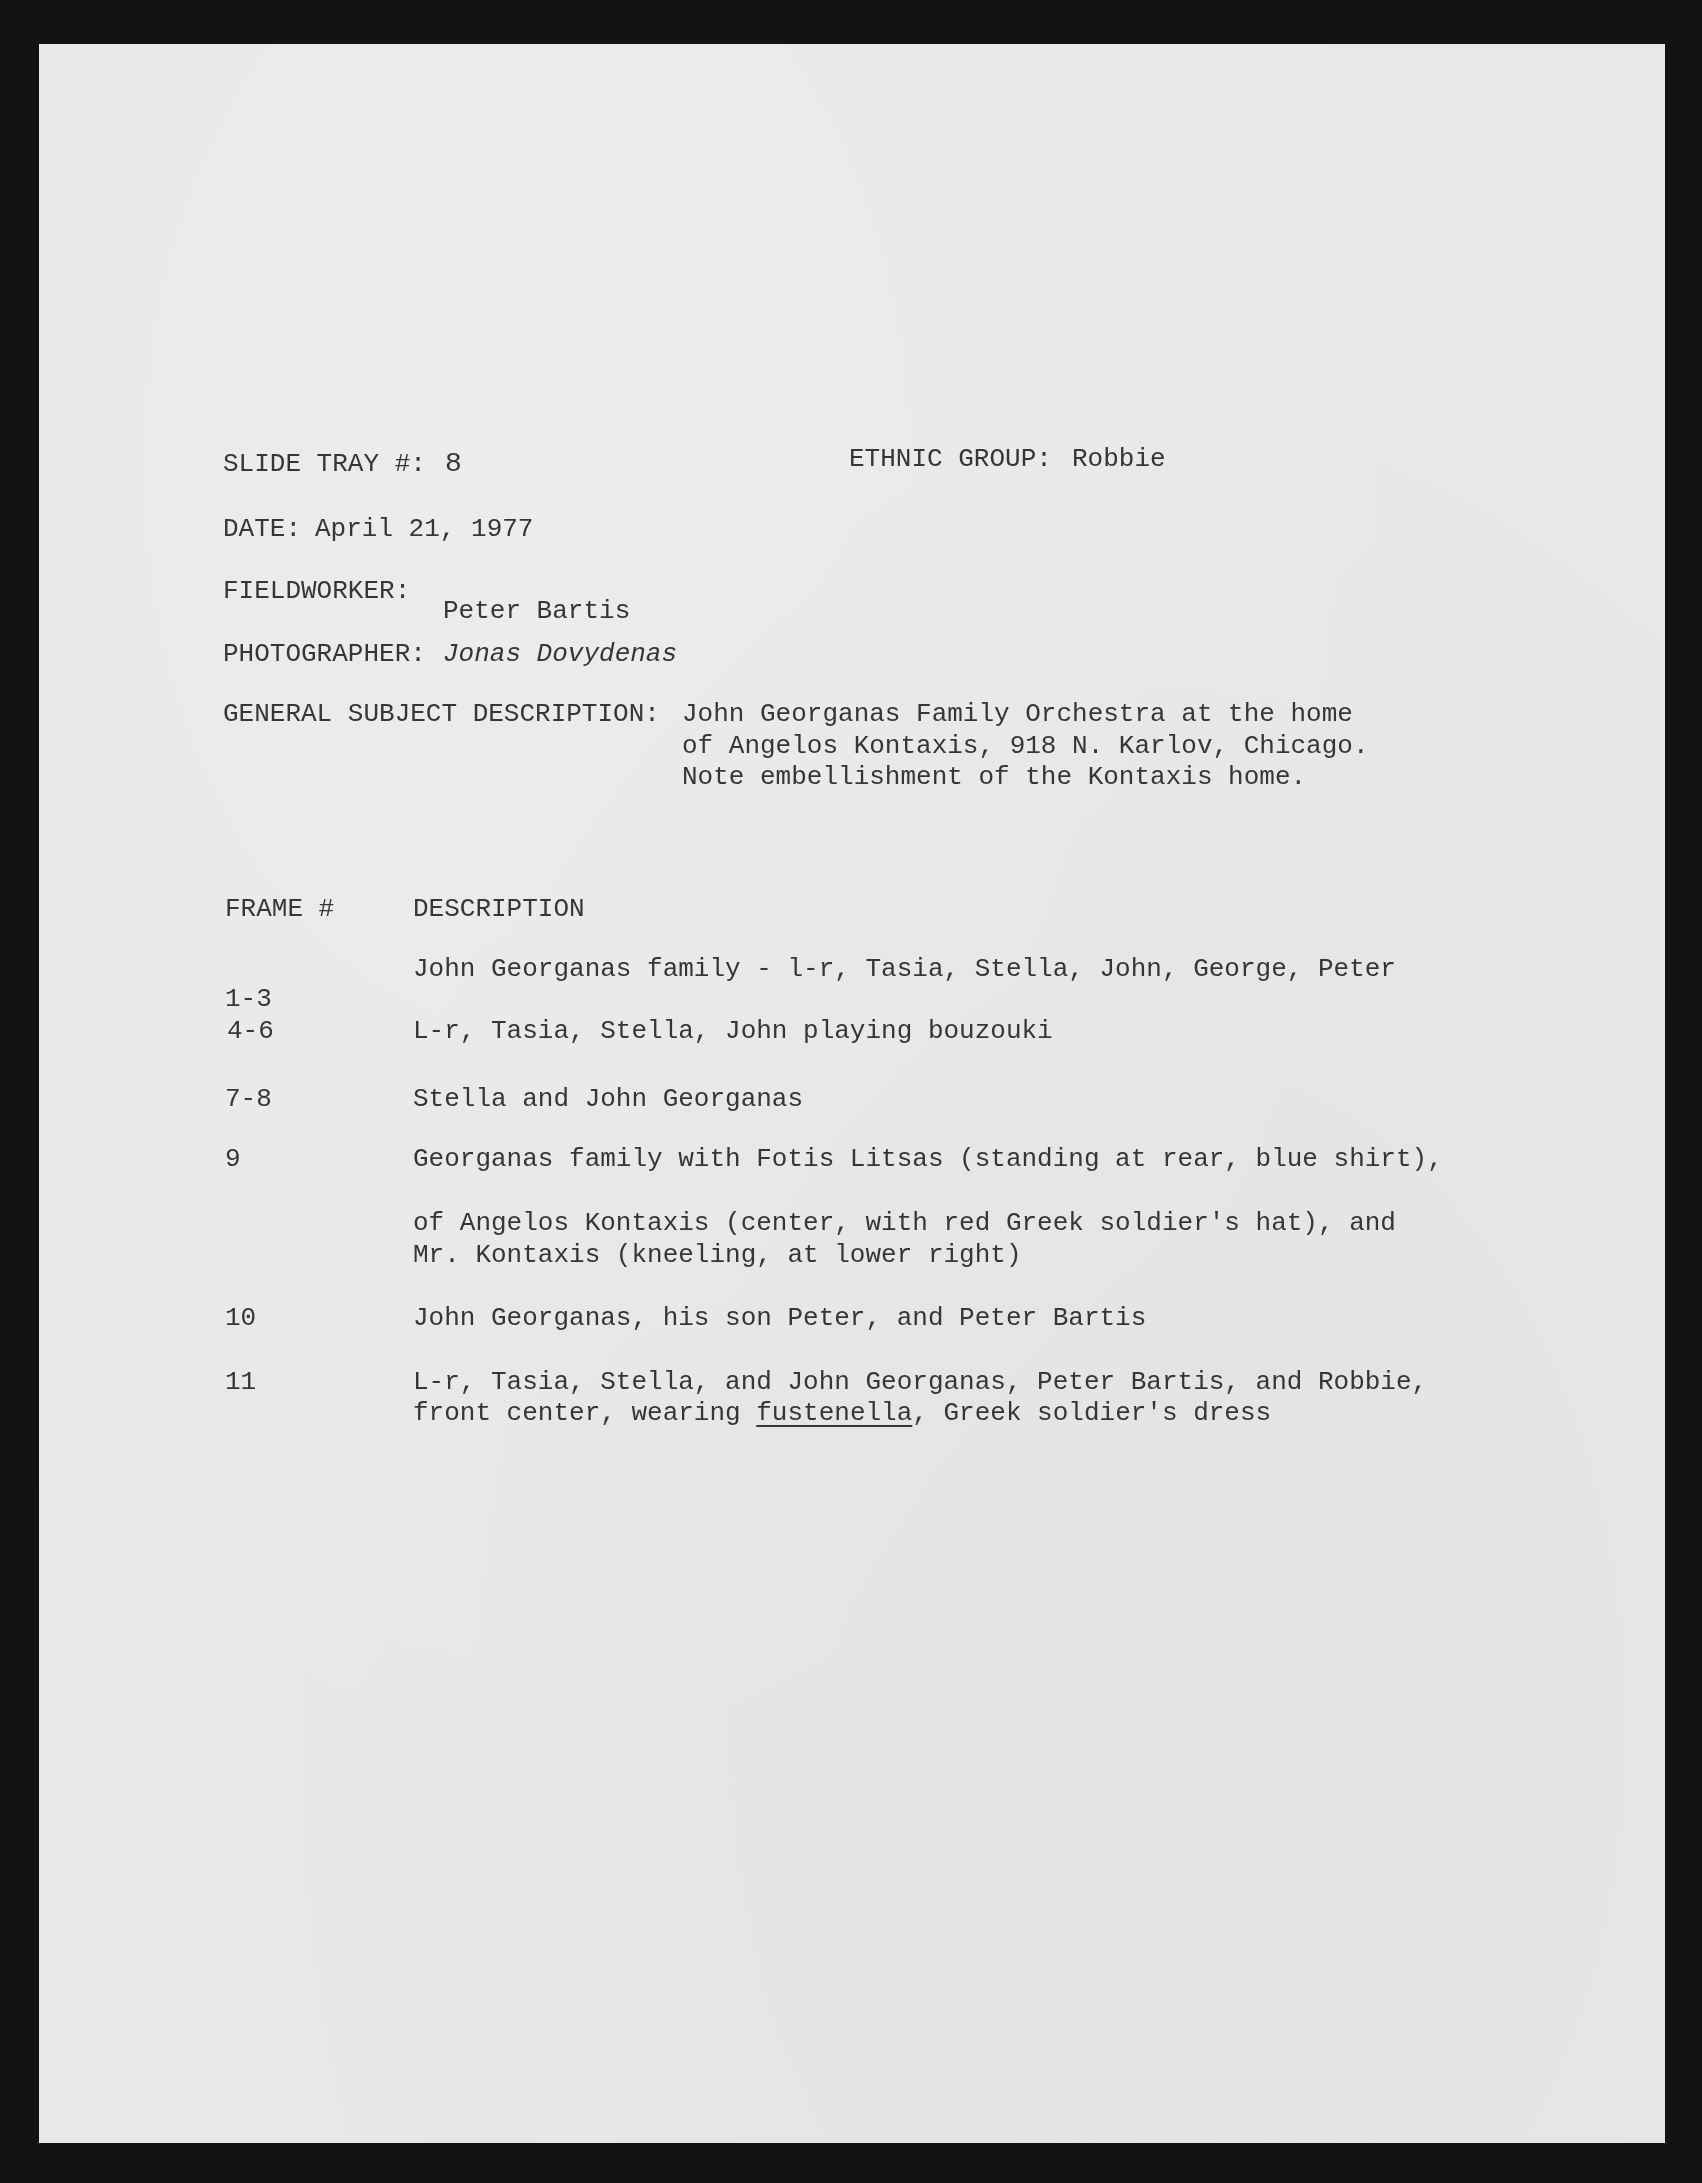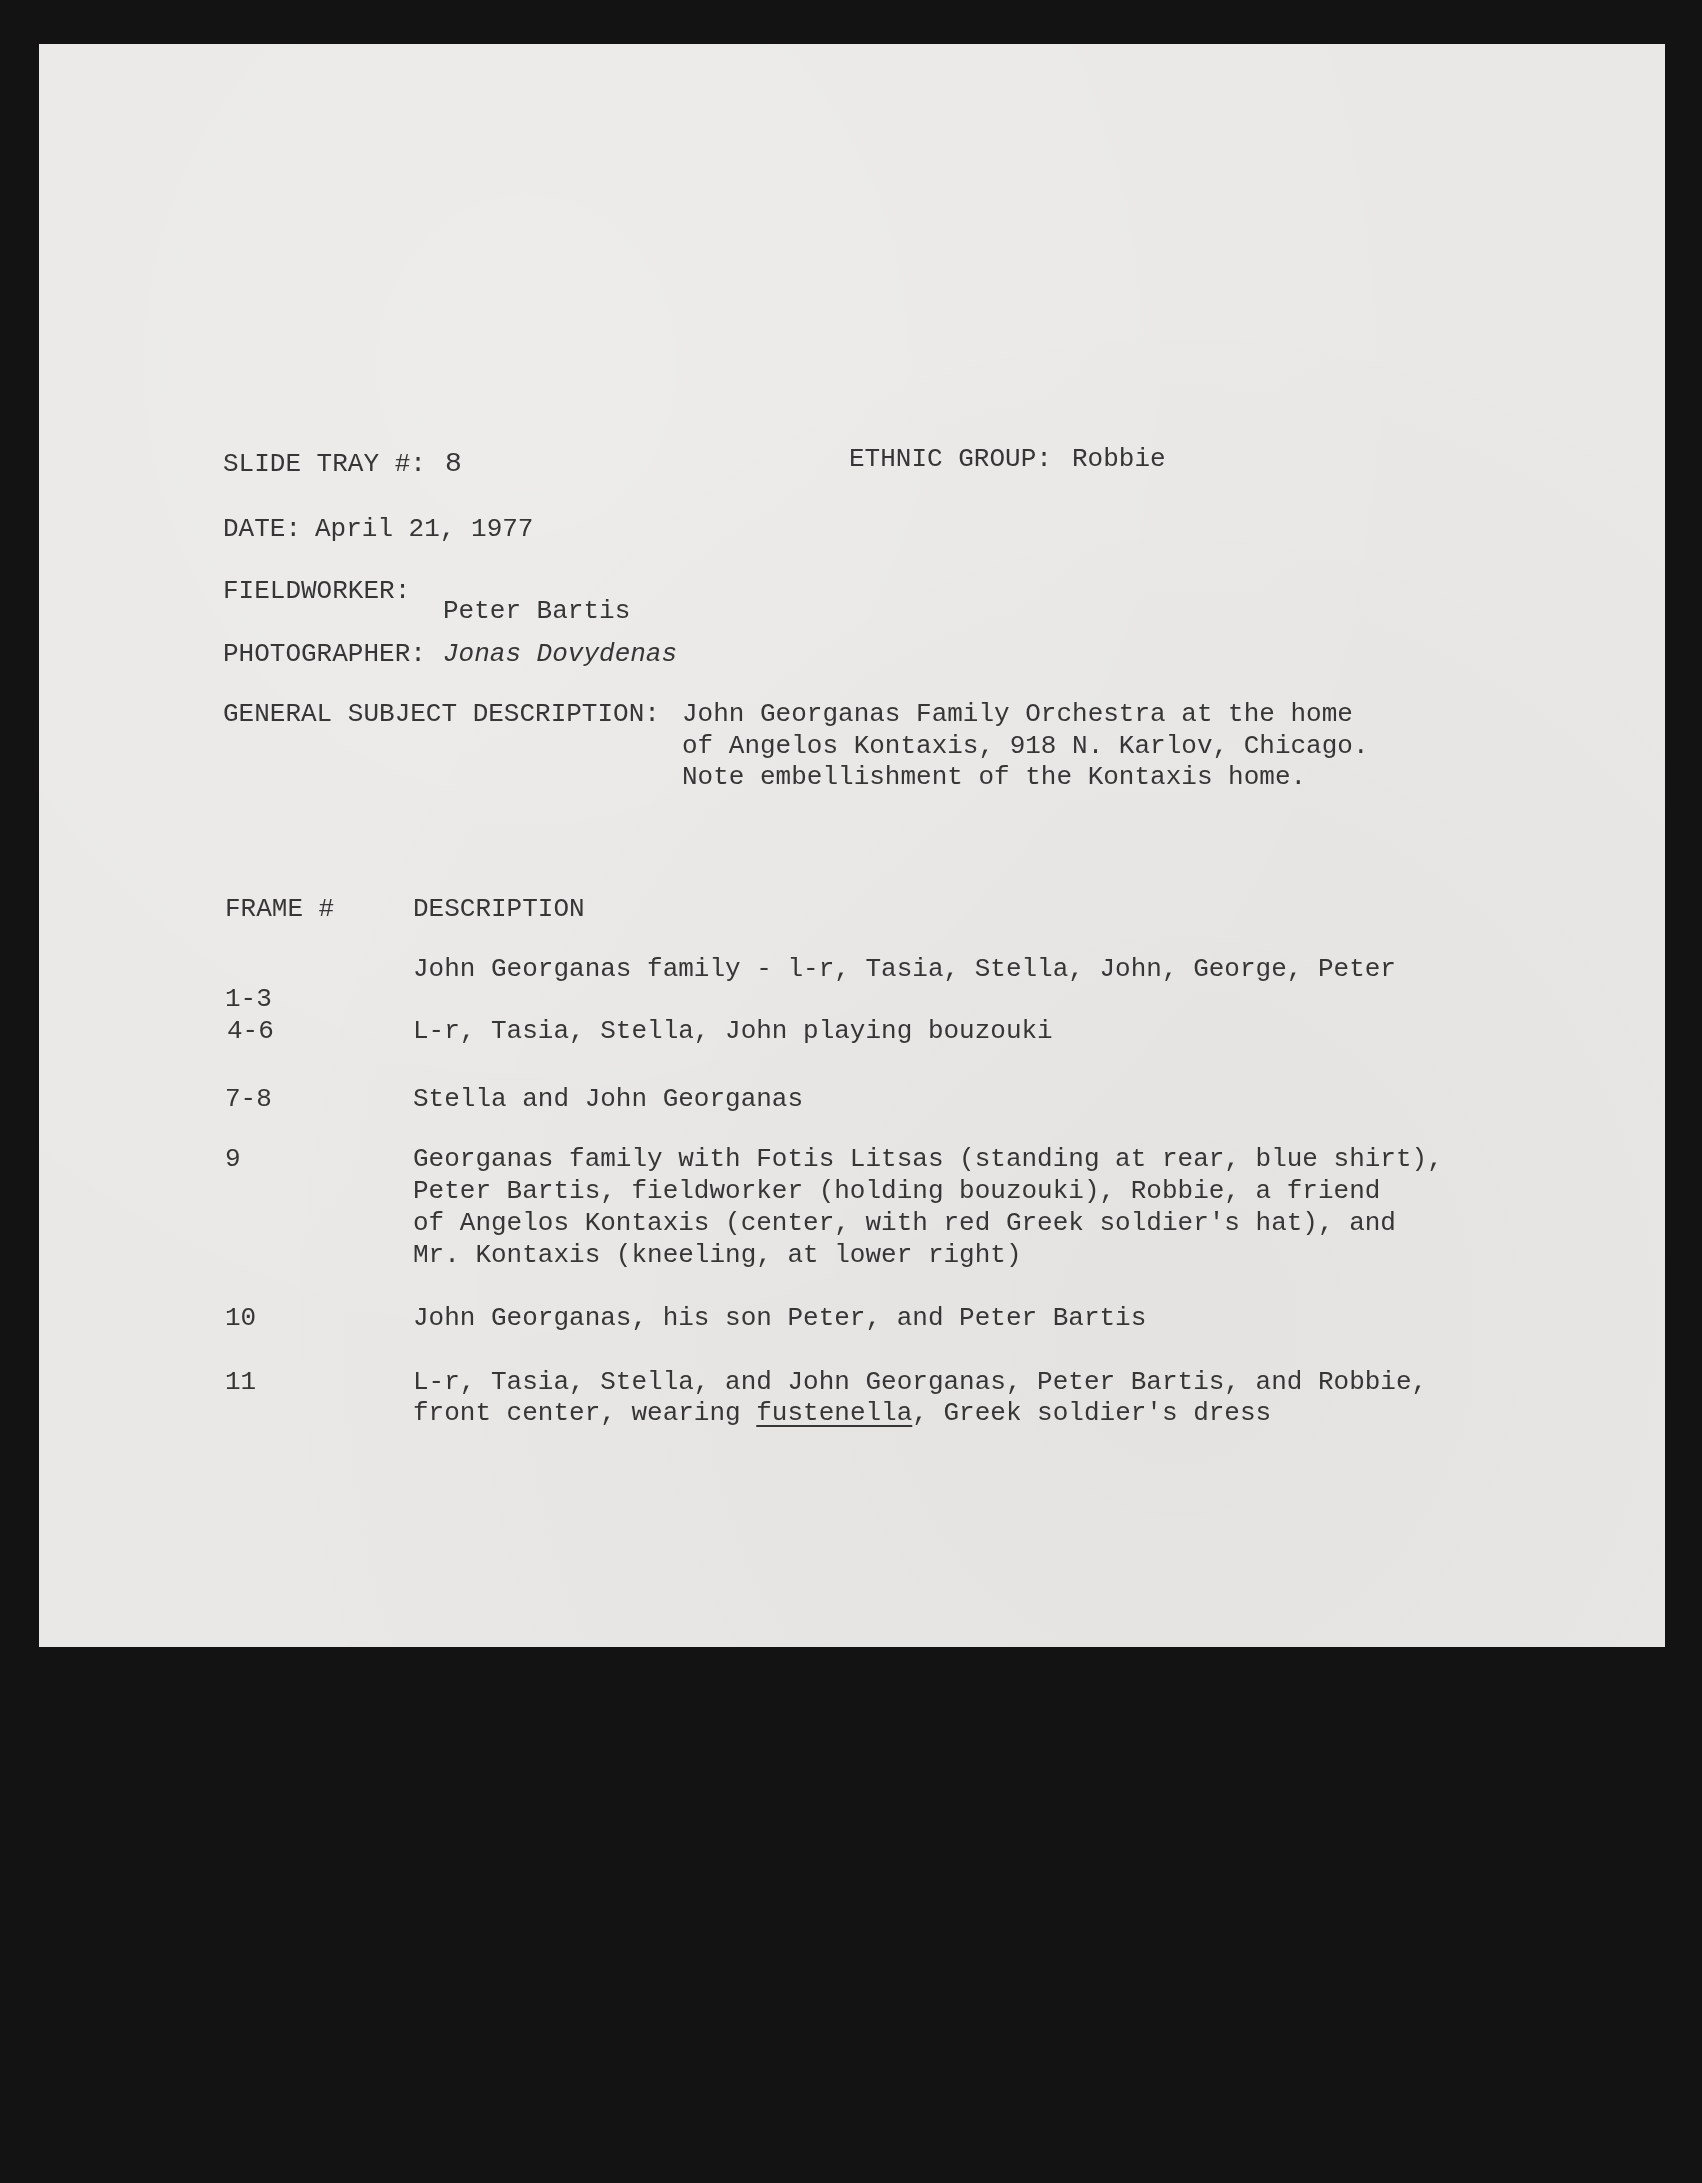--- a/index.html
+++ b/index.html
@@ -12,21 +12,21 @@
       background: #141313;
       position: relative;
       overflow: hidden;
       font-family: "Liberation Mono", "DejaVu Sans Mono", monospace;
     }
     .paper {
       position: absolute;
       left: 39px;
       top: 44px;
       width: 1626px;
-      height: 1603px;
+      height: 2099px;
       background: #e9e8e6;
       background-image:
         radial-gradient(ellipse at 30% 20%, rgba(255,255,255,0.18), rgba(255,255,255,0) 60%),
         radial-gradient(ellipse at 70% 80%, rgba(0,0,0,0.025), rgba(0,0,0,0) 60%);
     }
     .line {
       position: absolute;
       font-size: 26px;
       line-height: 31px;
       height: 31px;
@@ -74,21 +74,20 @@
   <div class="line" style="left:374px; top:910px;">John Georganas family - l-r, Tasia, Stella, John, George, Peter</div>
 
   <div class="line" style="left:188px; top:972px;">4-6</div>
   <div class="line" style="left:374px; top:972px;">L-r, Tasia, Stella, John playing bouzouki</div>
 
   <div class="line" style="left:186px; top:1040px;">7-8</div>
   <div class="line" style="left:374px; top:1040px;">Stella and John Georganas</div>
 
   <div class="line" style="left:186px; top:1100px;">9</div>
   <div class="line" style="left:374px; top:1100px;">Georganas family with Fotis Litsas (standing at rear, blue shirt),</div>
-  <div class="line" style="left:374px; top:1132px;">Peter Bartis, fieldworker (holding bouzouki), Robbie, a friend</div>
   <div class="line" style="left:374px; top:1164px;">of Angelos Kontaxis (center, with red Greek soldier's hat), and</div>
   <div class="line" style="left:374px; top:1196px;">Mr. Kontaxis (kneeling, at lower right)</div>
 
   <div class="line" style="left:186px; top:1259px;">10</div>
   <div class="line" style="left:374px; top:1259px;">John Georganas, his son Peter, and Peter Bartis</div>
 
   <div class="line" style="left:186px; top:1323px;">11</div>
   <div class="line" style="left:374px; top:1323px;">L-r, Tasia, Stella, and John Georganas, Peter Bartis, and Robbie,</div>
   <div class="line" style="left:374px; top:1354px;"><span>front center, wearing </span><span class="u">fustenella</span><span>, Greek soldier's dress</span></div>
 

